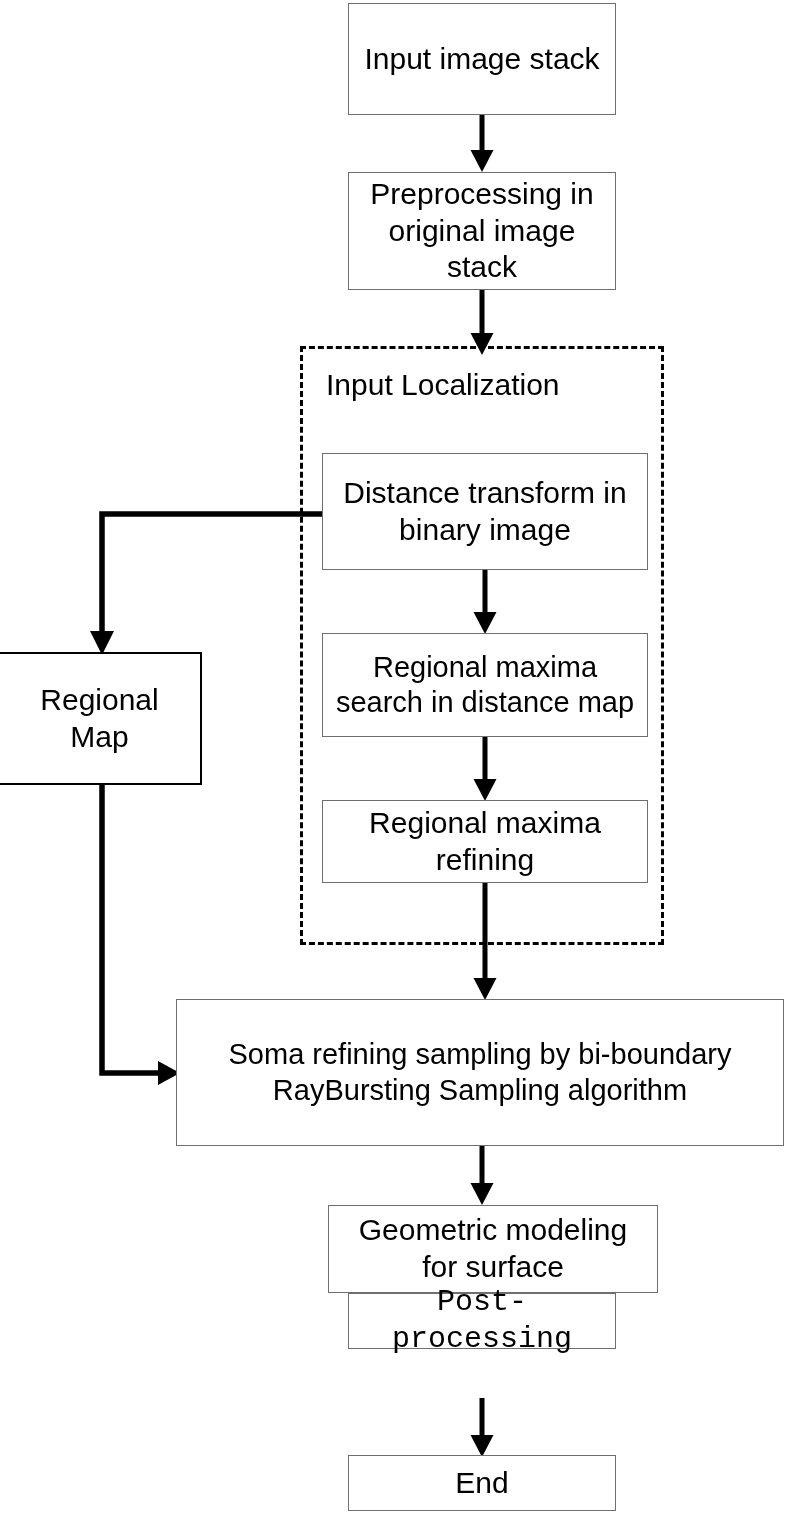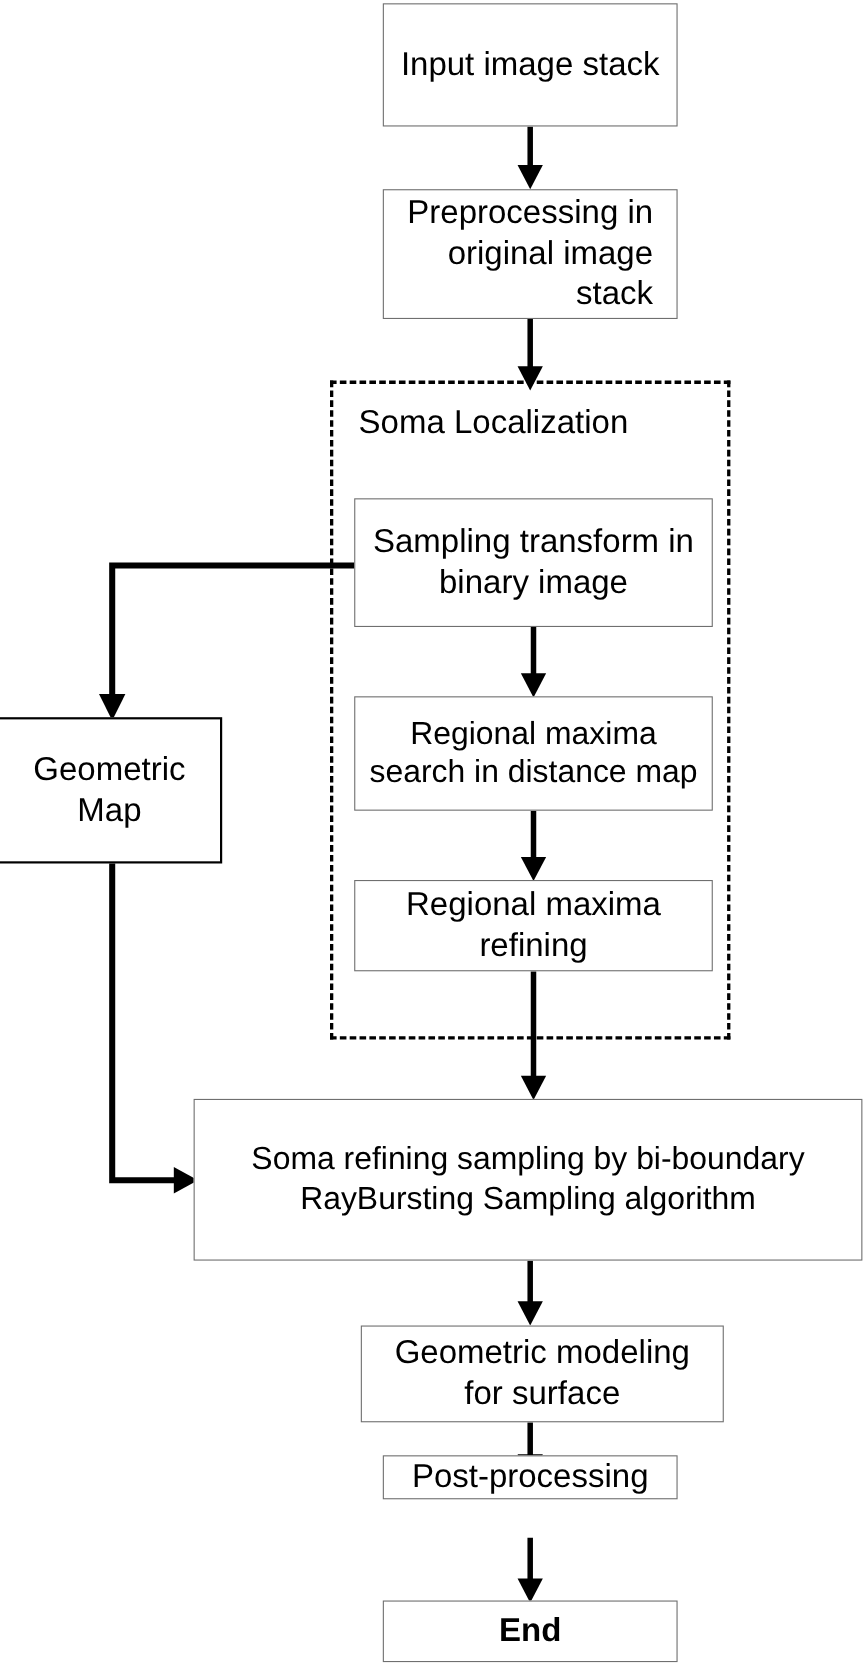--- a/index.html
+++ b/index.html
@@ -61,21 +61,21 @@
   }
   .fs-30 { font-size: 30px; }
   .fs-29 { font-size: 29px; }
 </style>
 </head>
 <body>
 
 <div id="canvas">
 
   <div class="group-box" style="left:300px; top:346px; width:364px; height:599px;"></div>
-  <div class="group-label fs-30" style="left:326px; top:368px;">Soma Localization</div>
+  <div class="group-label fs-30" style="left:326px; top:368px;">Input Localization</div>
 
   <div class="edge" style="left:468px; top:115px;">
     <svg width="28" height="58" viewBox="0 0 28 58" aria-hidden="true">
       <line x1="14" y1="0" x2="14" y2="38" stroke="#000" stroke-width="5"></line>
       <polygon points="2.5,35 25.5,35 14,57" fill="#000"></polygon>
     </svg>
   </div>
 
   <div class="edge" style="left:468px; top:290px;">
     <svg width="28" height="66" viewBox="0 0 28 66" aria-hidden="true">
@@ -137,56 +137,56 @@
     <svg width="28" height="60" viewBox="0 0 28 60" aria-hidden="true">
       <line x1="14" y1="0" x2="14" y2="40" stroke="#000" stroke-width="5"></line>
       <polygon points="2.5,37 25.5,37 14,59" fill="#000"></polygon>
     </svg>
   </div>
 
   <div class="node fs-30" style="left:348px; top:3px; width:268px; height:112px;">
     <span class="txt">Input image stack</span>
   </div>
 
-  <div class="node fs-30" style="left:348px; top:172px; width:268px; height:118px;text-align:right;">
+  <div class="node fs-30" style="left:348px; top:172px; width:268px; height:118px;">
     <span class="txt">Preprocessing in
 original image
 stack</span>
   </div>
 
   <div class="node fs-30" style="left:322px; top:453px; width:326px; height:117px;">
-    <span class="txt">Sampling transform in
+    <span class="txt">Distance transform in
 binary image</span>
   </div>
 
   <div class="node fs-29" style="left:322px; top:633px; width:326px; height:104px;">
     <span class="txt">Regional maxima
 search in distance map</span>
   </div>
 
   <div class="node fs-30" style="left:322px; top:800px; width:326px; height:83px;">
     <span class="txt">Regional maxima
 refining</span>
   </div>
 
   <div class="node strong fs-30" style="left:-3px; top:652px; width:205px; height:133px;">
-    <span class="txt">Geometric Map</span>
+    <span class="txt">Regional Map</span>
   </div>
 
   <div class="node fs-29" style="left:176px; top:999px; width:608px; height:147px;">
     <span class="txt">Soma refining sampling by bi-boundary
 RayBursting Sampling algorithm</span>
   </div>
 
   <div class="node fs-30" style="left:328px; top:1205px; width:330px; height:88px;">
     <span class="txt">Geometric modeling
 for surface</span>
   </div>
 
-  <div class="node fs-30" style="left:348px; top:1323px; width:268px; height:40px;">
+  <div class="node fs-30" style="left:348px; top:1293px; width:268px; height:56px;font-family:Liberation Mono, monospace;">
     <span class="txt">Post-processing</span>
   </div>
 
-  <div class="node fs-30" style="left:348px; top:1455px; width:268px; height:56px;font-weight:bold;">
+  <div class="node fs-30" style="left:348px; top:1455px; width:268px; height:56px;">
     <span class="txt">End</span>
   </div>
 
 </div>
 
 </body></html>

